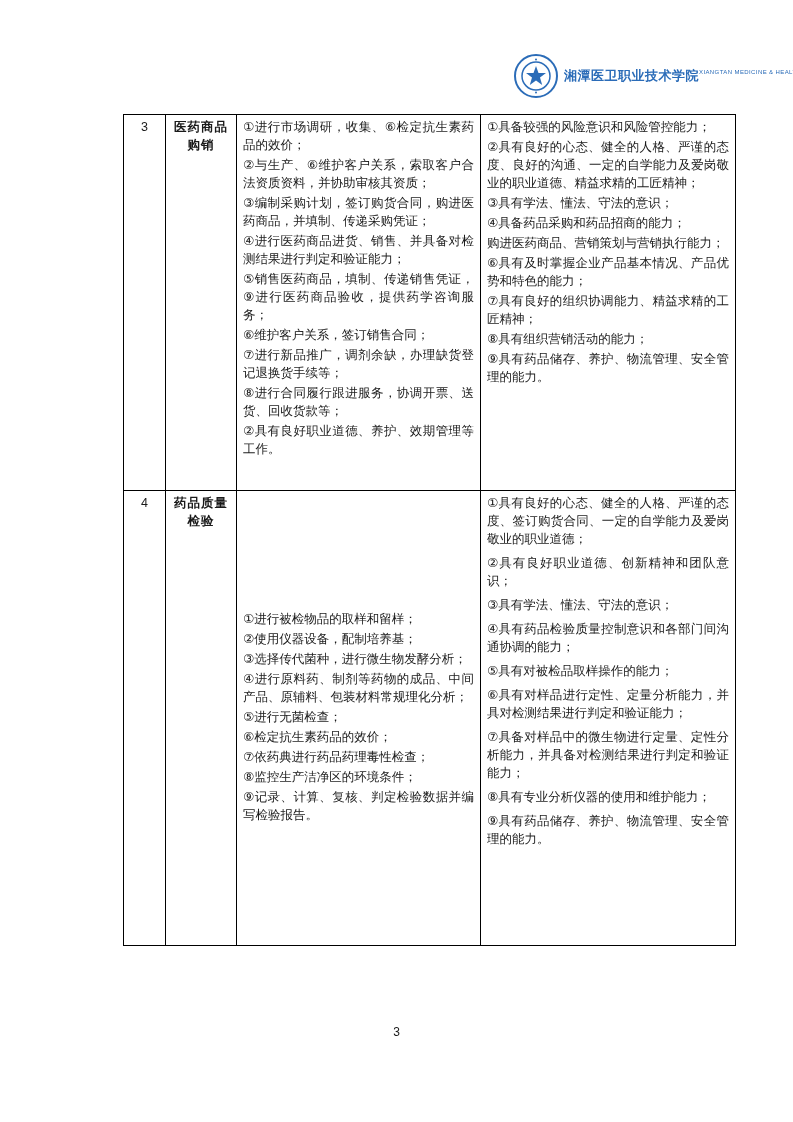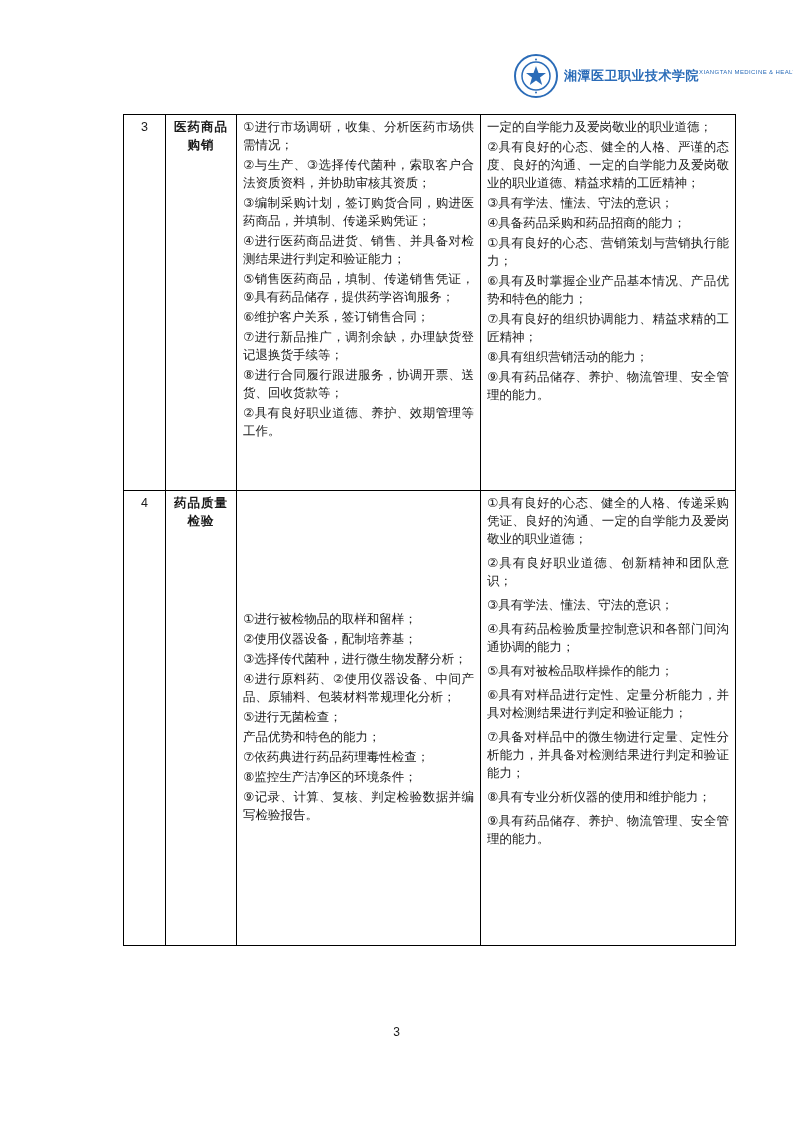--- a/index.html
+++ b/index.html
@@ -77,58 +77,58 @@
       <span class="logo-en">XIANGTAN MEDICINE &amp; HEALTH VOCATIONAL COLLEGE</span>
     </span>
   </div>
 
   <table class="jobs">
     <tbody>
         <tr class="row3">
       <td class="col-num">3</td>
       <td class="col-job">医药商品购销</td>
       <td class="col-tasks">
-            <div class="item">①进行市场调研，收集、分析医药市场供需情况；</div>
-            <div class="item">②与生产、③选择传代菌种，索取客户合法资质资料，并协助审核其资质；</div>
+            <div class="item">①进行市场调研，收集、⑥检定抗生素药品的效价；</div>
+            <div class="item">②与生产、⑥维护客户关系，索取客户合法资质资料，并协助审核其资质；</div>
             <div class="item">③编制采购计划，签订购货合同，购进医药商品，并填制、传递采购凭证；</div>
             <div class="item">④进行医药商品进货、销售、并具备对检测结果进行判定和验证能力；</div>
-            <div class="item">⑤销售医药商品，填制、传递销售凭证，⑨具有药品储存，提供药学咨询服务；</div>
+            <div class="item">⑤销售医药商品，填制、传递销售凭证，⑨进行医药商品验收，提供药学咨询服务；</div>
             <div class="item">⑥维护客户关系，签订销售合同；</div>
             <div class="item">⑦进行新品推广，调剂余缺，办理缺货登记退换货手续等；</div>
             <div class="item">⑧进行合同履行跟进服务，协调开票、送货、回收货款等；</div>
             <div class="item">②具有良好职业道德、养护、效期管理等工作。</div>
           </td>
       <td class="col-abil">
-            <div class="item">一定的自学能力及爱岗敬业的职业道德；</div>
+            <div class="item">①具备较强的风险意识和风险管控能力；</div>
             <div class="item">②具有良好的心态、健全的人格、严谨的态度、良好的沟通、一定的自学能力及爱岗敬业的职业道德、精益求精的工匠精神；</div>
             <div class="item">③具有学法、懂法、守法的意识；</div>
             <div class="item">④具备药品采购和药品招商的能力；</div>
-            <div class="item">①具有良好的心态、营销策划与营销执行能力；</div>
+            <div class="item">购进医药商品、营销策划与营销执行能力；</div>
             <div class="item">⑥具有及时掌握企业产品基本情况、产品优势和特色的能力；</div>
             <div class="item">⑦具有良好的组织协调能力、精益求精的工匠精神；</div>
             <div class="item">⑧具有组织营销活动的能力；</div>
             <div class="item">⑨具有药品储存、养护、物流管理、安全管理的能力。</div>
           </td>
     </tr>
     <tr class="row4">
       <td class="col-num">4</td>
       <td class="col-job">药品质量检验</td>
       <td class="col-tasks">
             <div class="item">①进行被检物品的取样和留样；</div>
             <div class="item">②使用仪器设备，配制培养基；</div>
             <div class="item">③选择传代菌种，进行微生物发酵分析；</div>
-            <div class="item">④进行原料药、②使用仪器设备、中间产品、原辅料、包装材料常规理化分析；</div>
+            <div class="item">④进行原料药、制剂等药物的成品、中间产品、原辅料、包装材料常规理化分析；</div>
             <div class="item">⑤进行无菌检查；</div>
-            <div class="item">产品优势和特色的能力；</div>
+            <div class="item">⑥检定抗生素药品的效价；</div>
             <div class="item">⑦依药典进行药品药理毒性检查；</div>
             <div class="item">⑧监控生产洁净区的环境条件；</div>
             <div class="item">⑨记录、计算、复核、判定检验数据并编写检验报告。</div>
           </td>
       <td class="col-abil">
-            <div class="item">①具有良好的心态、健全的人格、传递采购凭证、良好的沟通、一定的自学能力及爱岗敬业的职业道德；</div>
+            <div class="item">①具有良好的心态、健全的人格、严谨的态度、签订购货合同、一定的自学能力及爱岗敬业的职业道德；</div>
             <div class="item">②具有良好职业道德、创新精神和团队意识；</div>
             <div class="item">③具有学法、懂法、守法的意识；</div>
             <div class="item">④具有药品检验质量控制意识和各部门间沟通协调的能力；</div>
             <div class="item">⑤具有对被检品取样操作的能力；</div>
             <div class="item">⑥具有对样品进行定性、定量分析能力，并具对检测结果进行判定和验证能力；</div>
             <div class="item">⑦具备对样品中的微生物进行定量、定性分析能力，并具备对检测结果进行判定和验证能力；</div>
             <div class="item">⑧具有专业分析仪器的使用和维护能力；</div>
             <div class="item">⑨具有药品储存、养护、物流管理、安全管理的能力。</div>
           </td>
     </tr>

